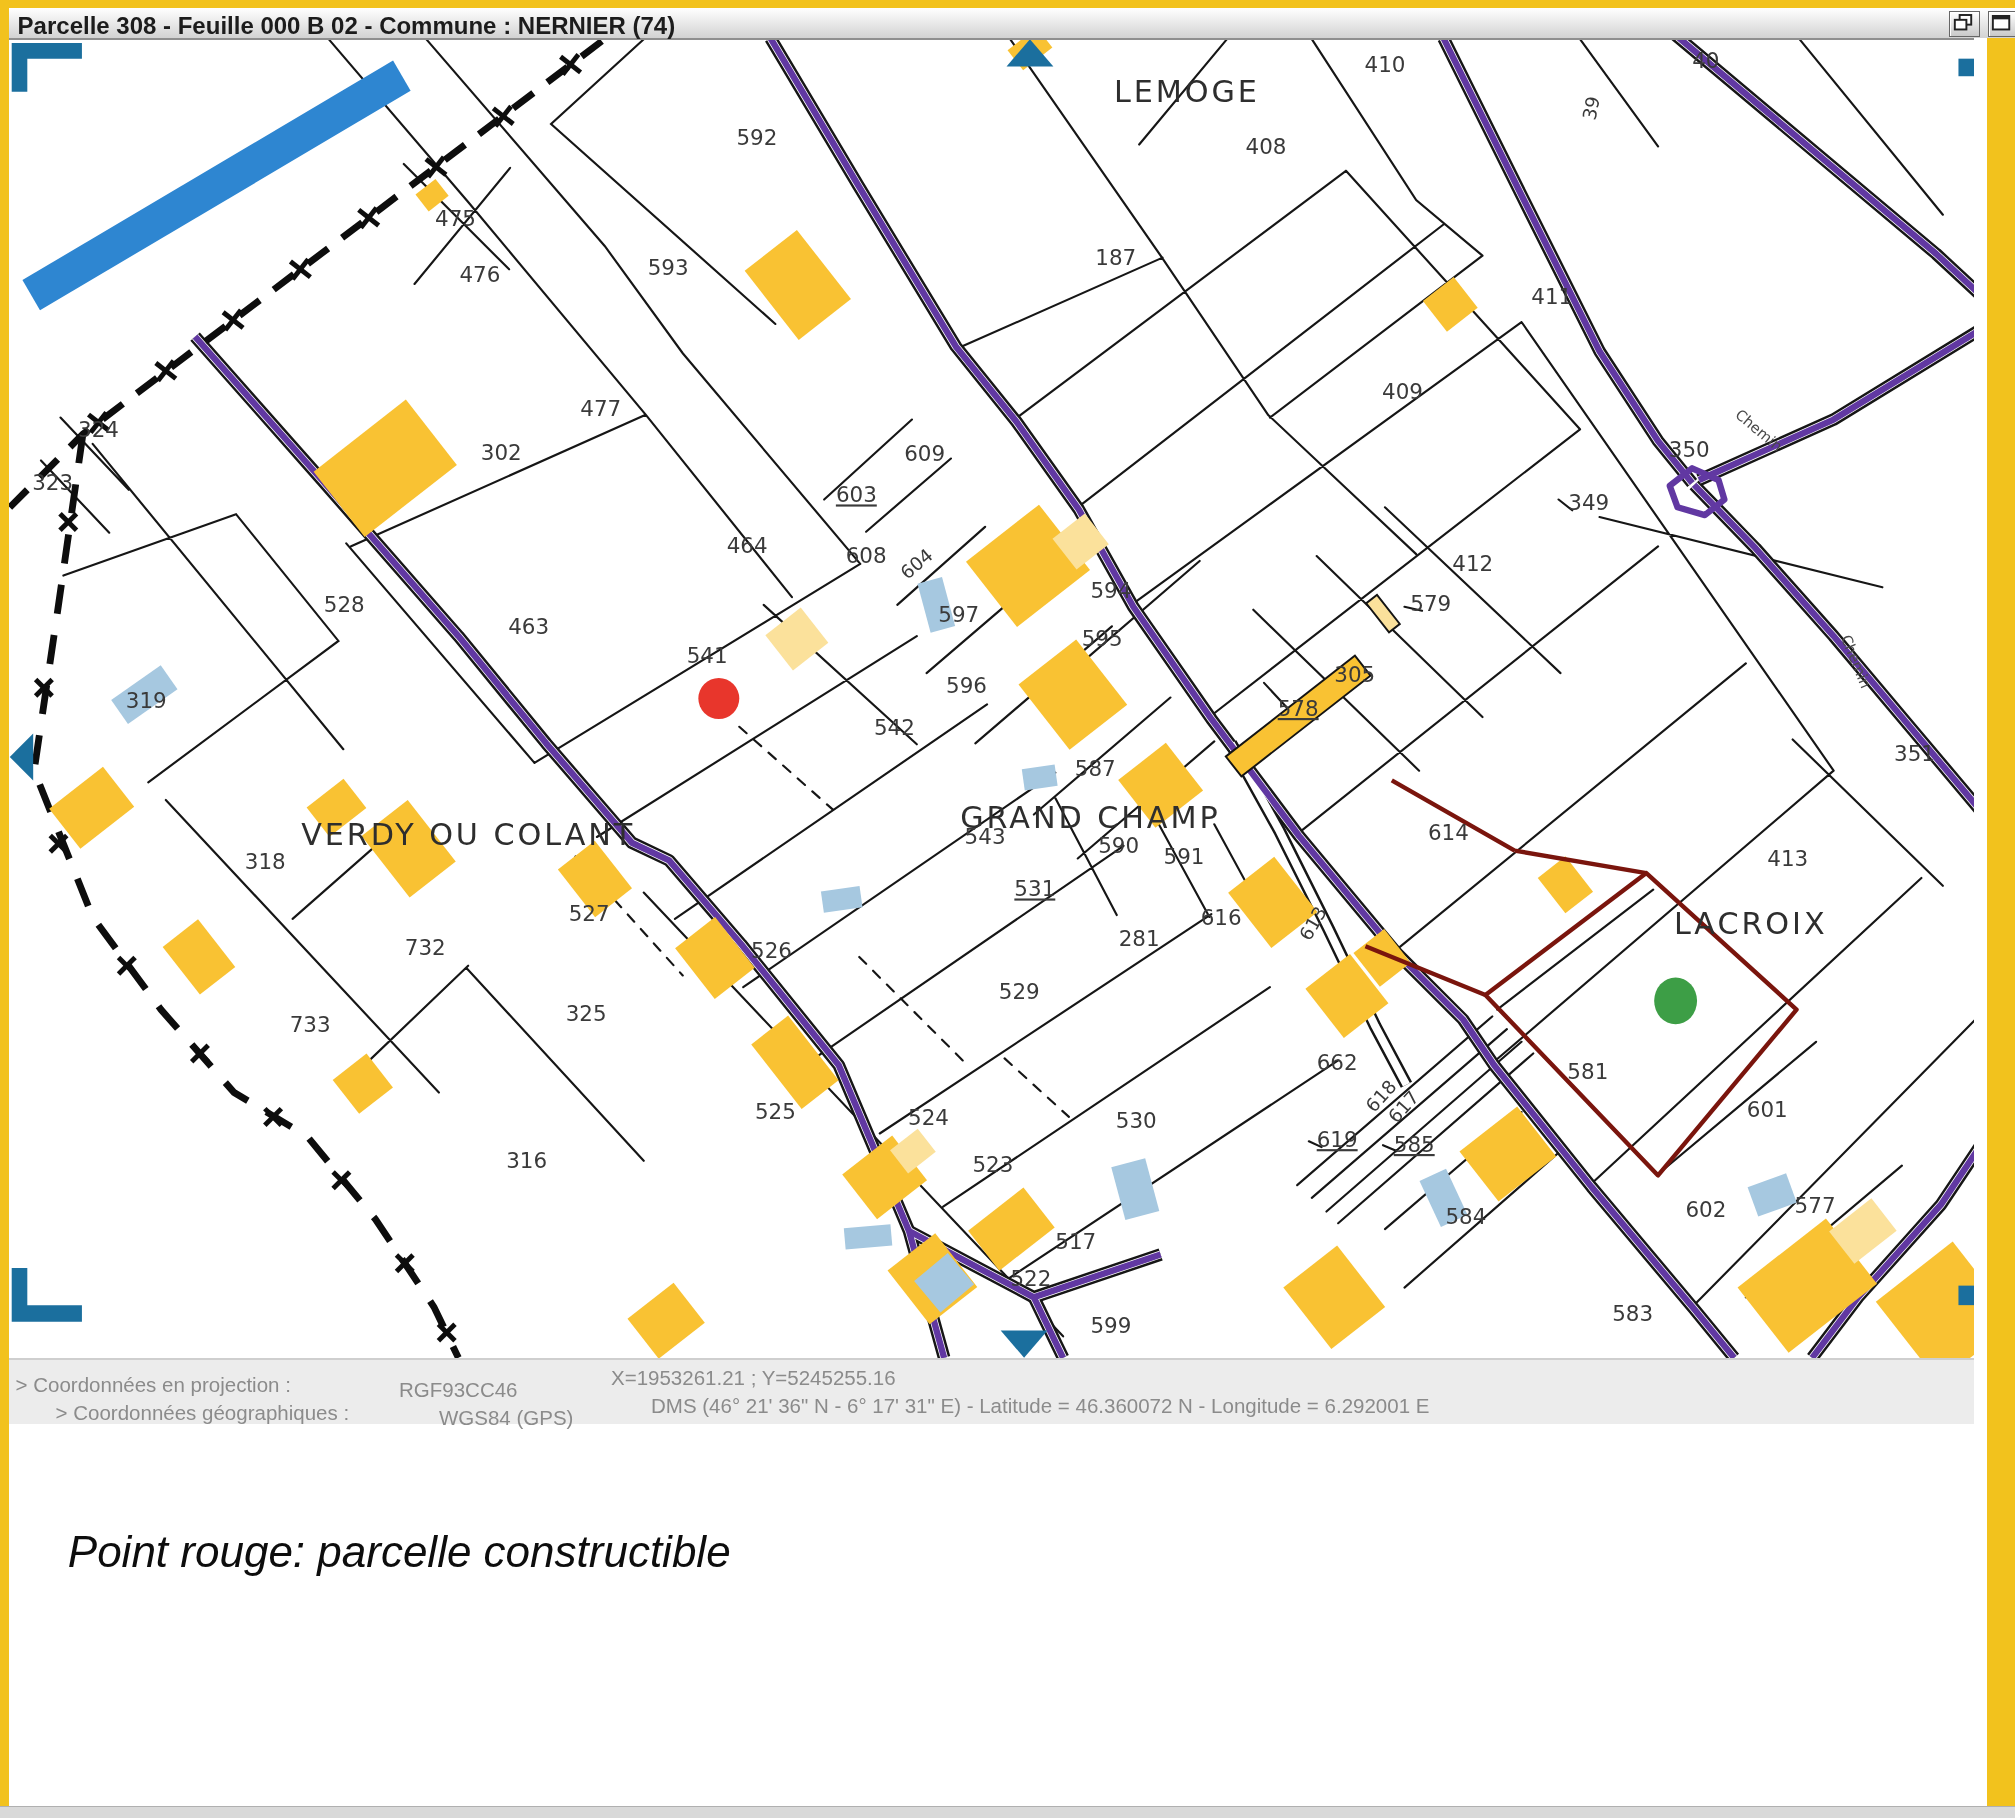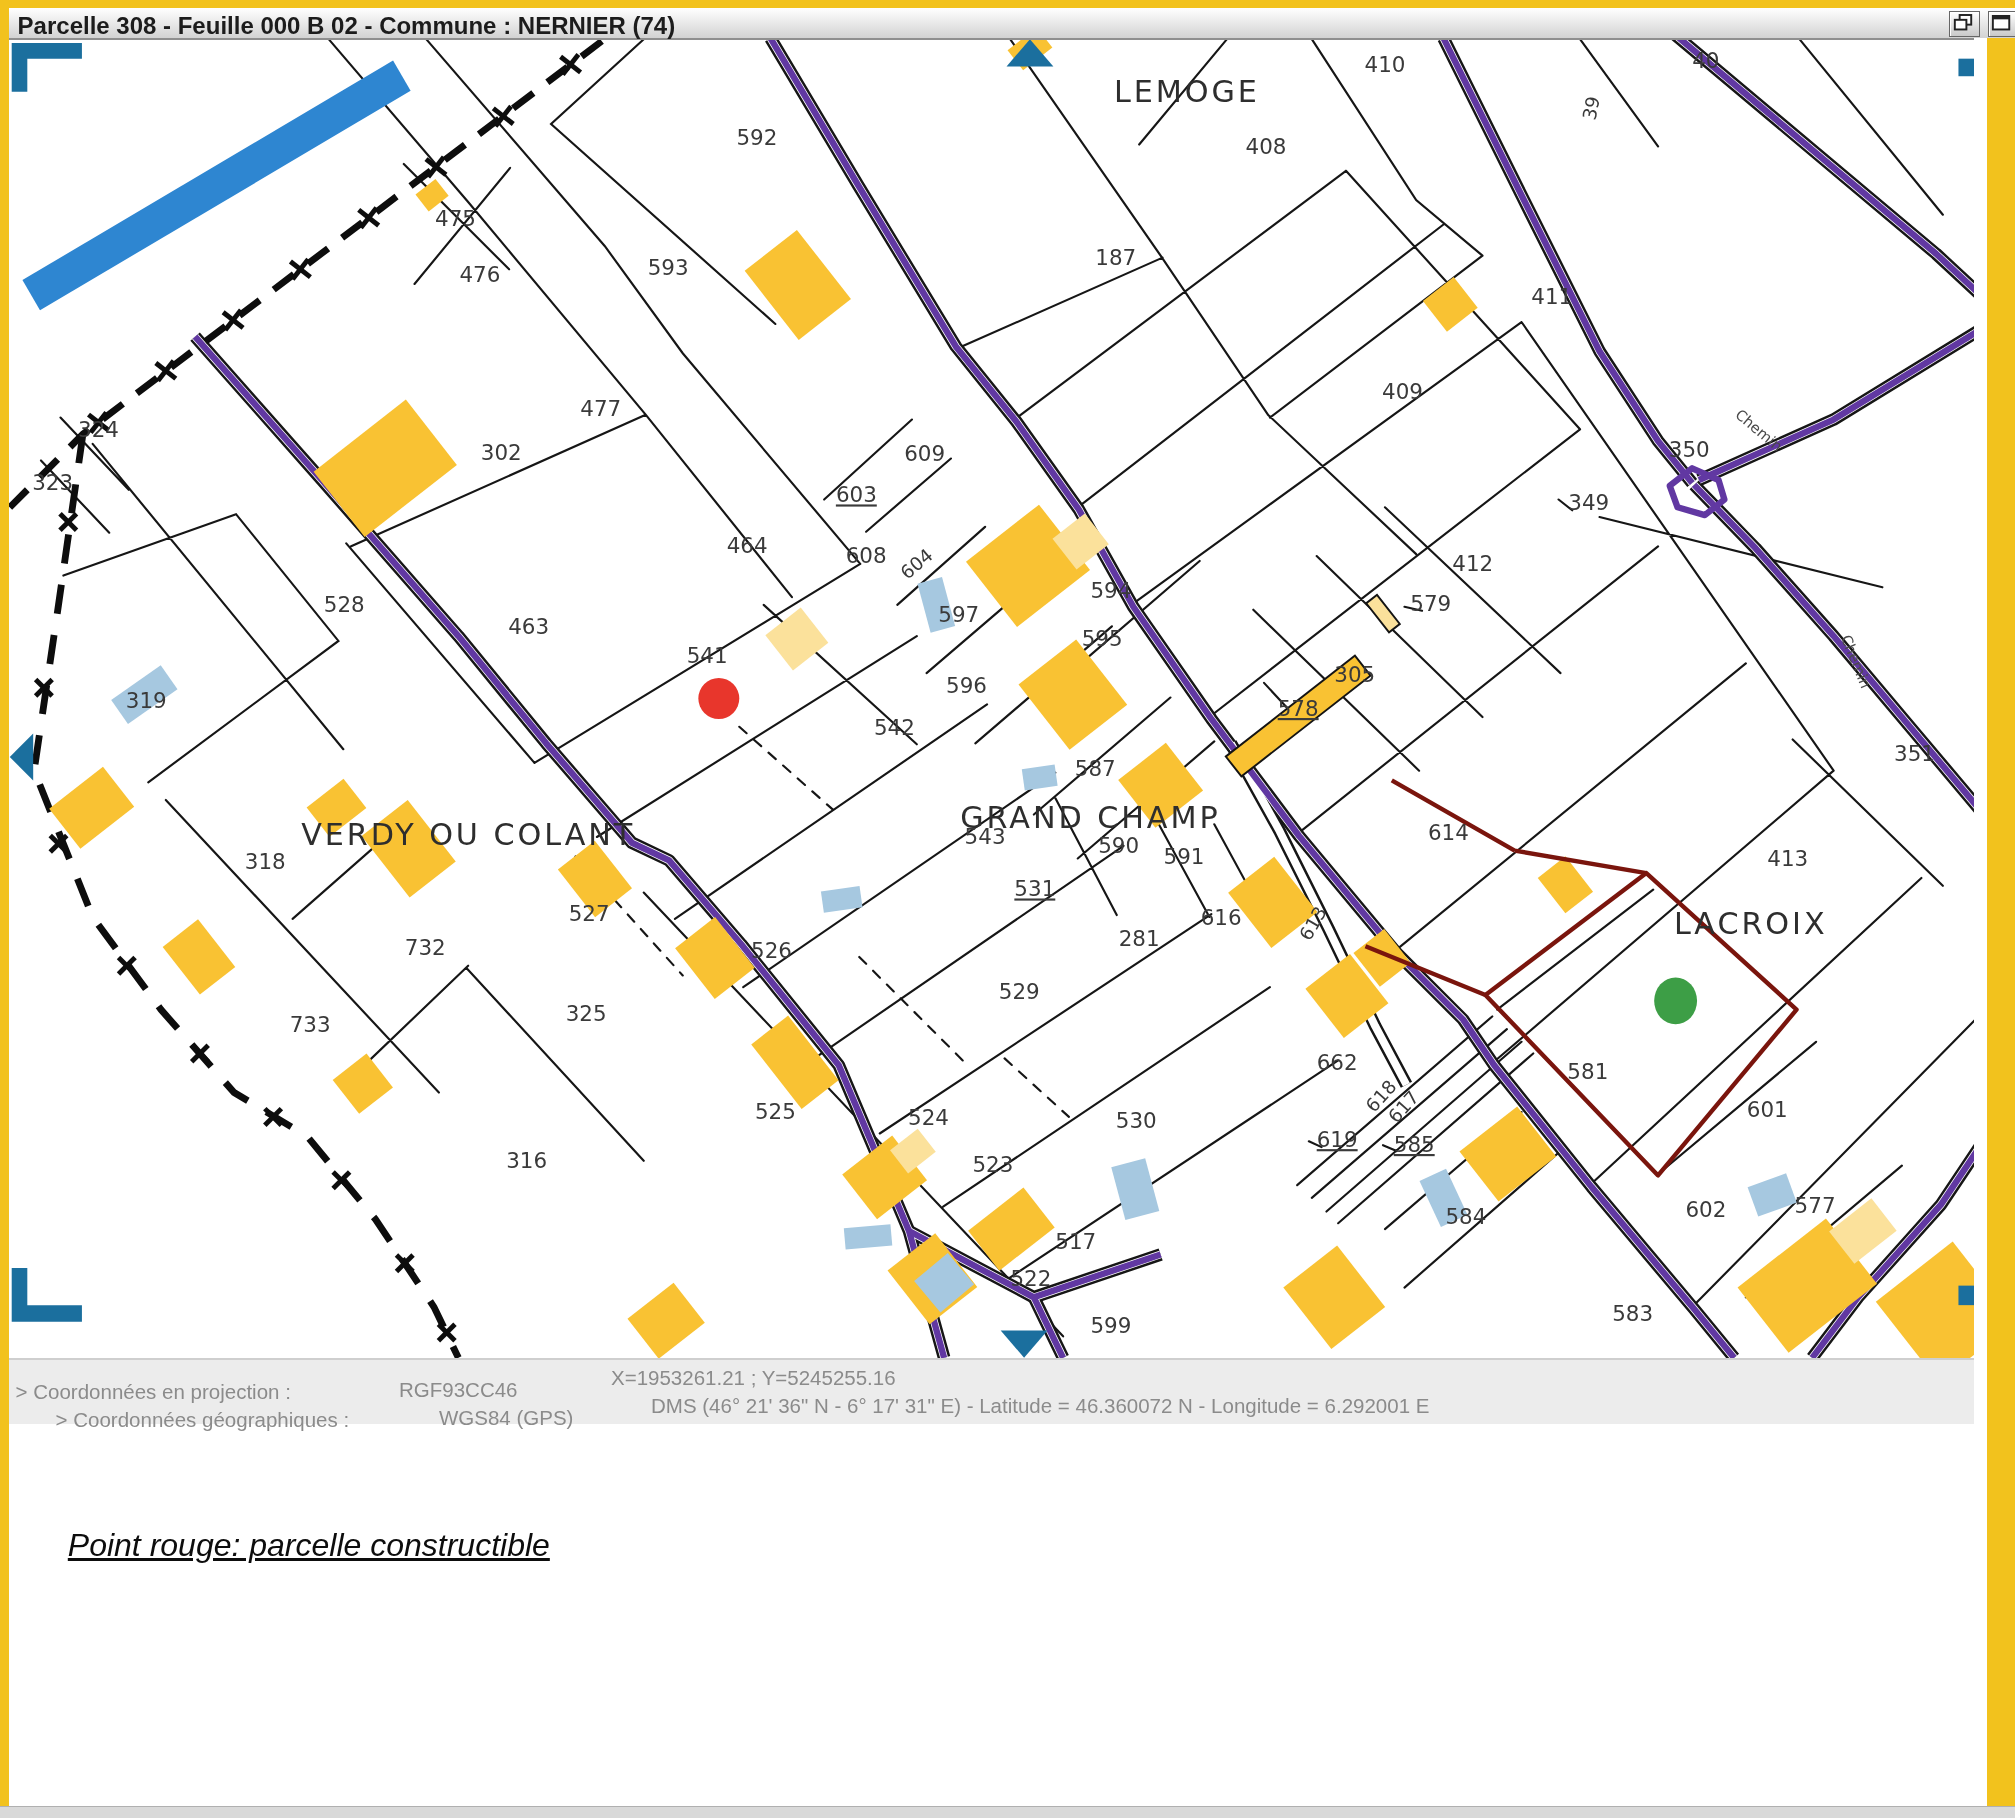--- a/index.html
+++ b/index.html
@@ -16,26 +16,26 @@
             background:linear-gradient(#ffffff,#d2d2d2);border-bottom:2.9px solid #8f8f8f;z-index:25;}
   .title-text{position:absolute;left:9.8px;top:3.9px;font-size:24px;font-weight:bold;color:#1c1c1c;}
   .winbtn{position:absolute;top:2.9px;width:29px;height:24.4px;background:linear-gradient(#ffffff,#c9c9c9);
           border:1px solid #666;box-shadow:inset 1px 1px 0 #fff;z-index:26;}
   
   #map-wrap{position:absolute;left:0;top:38px;width:2016px;height:1320px;background:#ffffff;overflow:hidden;z-index:5;}
   
   .statusbar{position:absolute;left:0;top:1358px;width:2016px;height:64px;background:#ececec;
              border-top:2px solid #cfcfcf;z-index:20;color:#8b8b8b;font-size:20.5px;}
   .srow{position:absolute;left:0;width:2016px;height:29px;}
-  .srow .c1{position:absolute;left:15.6px;top:18px;}
+  .srow .c1{position:absolute;left:15.6px;top:11px;}
   .srow .c2{position:absolute;left:399px;top:16px;}
   .srow .c3{position:absolute;left:611px;top:3.9px;}
   
   .notes{position:absolute;left:8.8px;top:1422px;width:1965px;height:384px;background:#ffffff;z-index:10;}
-  .note-line{position:absolute;left:59px;font-size:32px;font-style:italic;color:#0d0d0d;text-decoration:underline;}
+  .note-line{position:absolute;left:59px;font-size:44px;font-style:italic;color:#0d0d0d;}
   svg text{user-select:none;}
 </style>
 </head>
 <body>
 
 <div id="screen">
 
   <div class="frame-top"></div>
   <div class="titlebar">
     <div class="title-text">Parcelle 308 - Feuille 000 B 02 - Commune : NERNIER (74)</div>

